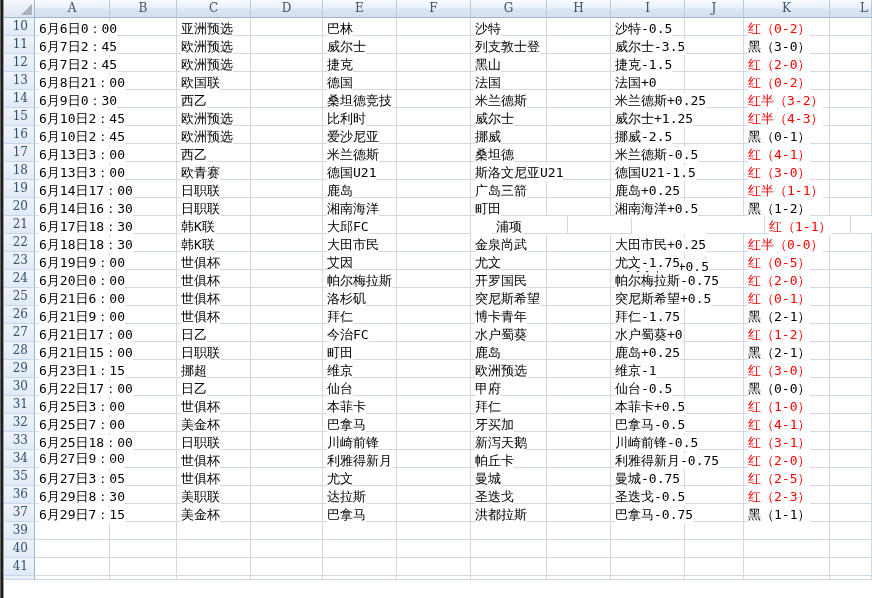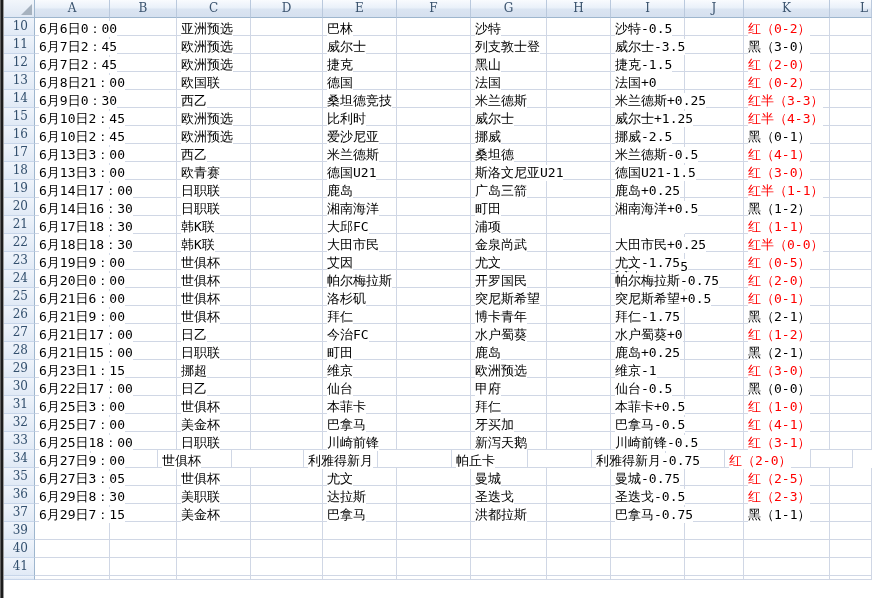--- a/index.html
+++ b/index.html
@@ -149,21 +149,21 @@
           <div class="cell" style="width: 75px;"><span class="txt">6月9日0：30</span></div>
           <div class="cell" style="width: 67px;"></div>
           <div class="cell" style="width: 74px;"><span class="txt">西乙</span></div>
           <div class="cell" style="width: 72px;"></div>
           <div class="cell" style="width: 74px;"><span class="txt">桑坦德竞技</span></div>
           <div class="cell" style="width: 74px;"></div>
           <div class="cell" style="width: 76px;"><span class="txt">米兰德斯</span></div>
           <div class="cell" style="width: 64px;"></div>
           <div class="cell" style="width: 74px;"><span class="txt">米兰德斯+0.25</span></div>
           <div class="cell" style="width: 59px;"></div>
-          <div class="cell" style="width: 86px;"><span class="txt red">红半（3-3）</span></div>
+          <div class="cell" style="width: 86px;"><span class="txt red">红半（3-2）</span></div>
           <div class="cell" style="width: 42px;"></div>
         </div>
         <div class="row">
           <div class="row-header">15</div>
           <div class="cell" style="width: 75px;"><span class="txt">6月10日2：45</span></div>
           <div class="cell" style="width: 67px;"></div>
           <div class="cell" style="width: 74px;"><span class="txt">欧洲预选</span></div>
           <div class="cell" style="width: 72px;"></div>
           <div class="cell" style="width: 74px;"><span class="txt">比利时</span></div>
           <div class="cell" style="width: 74px;"></div>
@@ -250,21 +250,21 @@
           <div class="cell" style="width: 42px;"></div>
         </div>
         <div class="row">
           <div class="row-header">21</div>
           <div class="cell" style="width: 75px;"><span class="txt">6月17日18：30</span></div>
           <div class="cell" style="width: 67px;"></div>
           <div class="cell" style="width: 74px;"><span class="txt">韩K联</span></div>
           <div class="cell" style="width: 72px;"></div>
           <div class="cell" style="width: 74px;"><span class="txt">大邱FC</span></div>
           <div class="cell" style="width: 74px;"></div>
-          <div class="cell" style="width: 76px;"><span class="txt">浦项</span></div>
+          <div class="cell" style="width: 76px; margin-left: 21px;"><span class="txt">浦项</span></div>
           <div class="cell" style="width: 64px;"></div>
           <div class="cell" style="width: 74px; margin-top: 40px;"><span class="txt">大邱FC+0.5</span></div>
           <div class="cell" style="width: 59px;"></div>
           <div class="cell" style="width: 86px;"><span class="txt red">红（1-1）</span></div>
           <div class="cell" style="width: 42px;"></div>
         </div>
         <div class="row">
           <div class="row-header">22</div>
           <div class="cell" style="width: 75px;"><span class="txt">6月18日18：30</span></div>
           <div class="cell" style="width: 67px;"></div>
@@ -439,21 +439,21 @@
           <div class="cell" style="width: 74px;"></div>
           <div class="cell" style="width: 76px;"><span class="txt">新泻天鹅</span></div>
           <div class="cell" style="width: 64px;"></div>
           <div class="cell" style="width: 74px;"><span class="txt">川崎前锋-0.5</span></div>
           <div class="cell" style="width: 59px;"></div>
           <div class="cell" style="width: 86px;"><span class="txt red">红（3-1）</span></div>
           <div class="cell" style="width: 42px;"></div>
         </div>
         <div class="row">
           <div class="row-header">34</div>
-          <div class="cell" style="width: 56px;"><span class="txt">6月27日9：00</span></div>
+          <div class="cell" style="width: 75px; font-family: Liberation Mono, monospace;"><span class="txt">6月27日9：00</span></div>
           <div class="cell" style="width: 67px;"></div>
           <div class="cell" style="width: 74px;"><span class="txt">世俱杯</span></div>
           <div class="cell" style="width: 72px;"></div>
           <div class="cell" style="width: 74px;"><span class="txt">利雅得新月</span></div>
           <div class="cell" style="width: 74px;"></div>
           <div class="cell" style="width: 76px;"><span class="txt">帕丘卡</span></div>
           <div class="cell" style="width: 64px;"></div>
           <div class="cell" style="width: 74px;"><span class="txt">利雅得新月-0.75</span></div>
           <div class="cell" style="width: 59px;"></div>
           <div class="cell" style="width: 86px;"><span class="txt red">红（2-0）</span></div>

